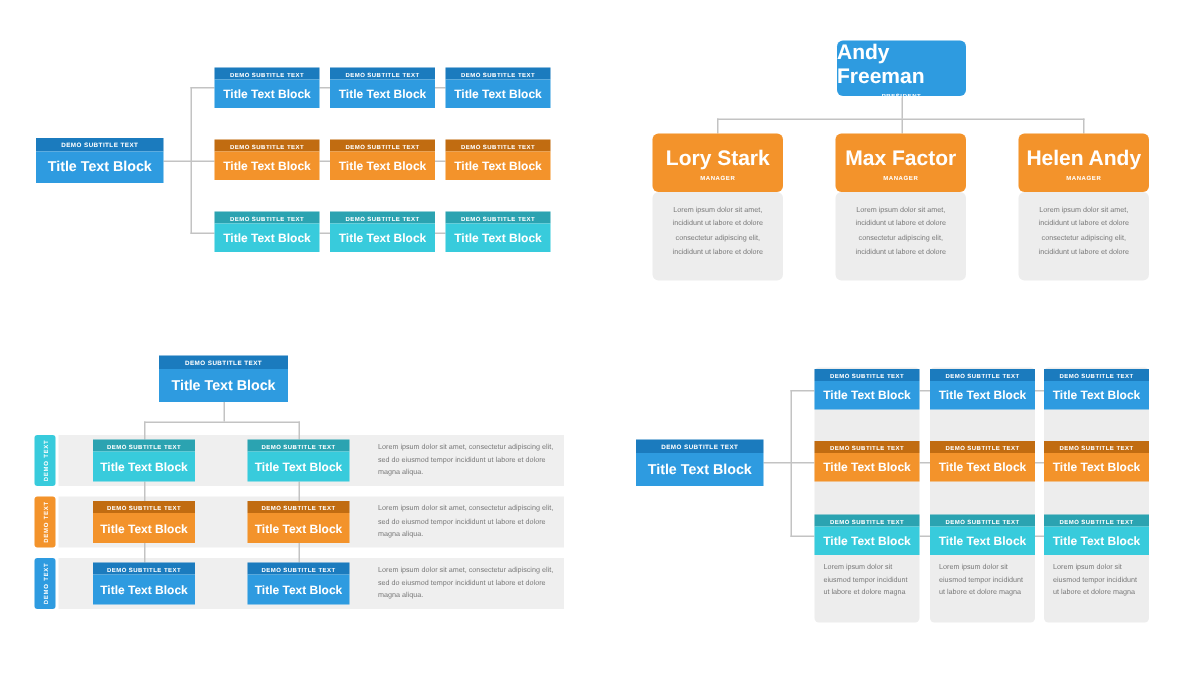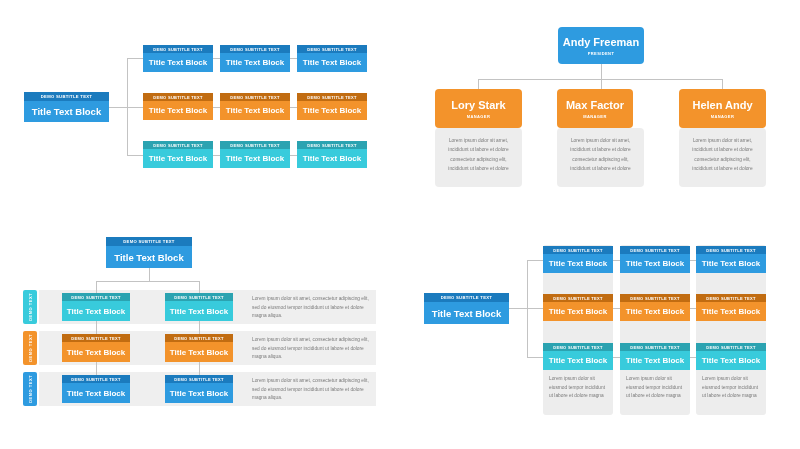--- a/index.html
+++ b/index.html
@@ -22,21 +22,21 @@
   .block.root .hd{height:9px;font-size:4.2px;}
   .block.root .bd{font-size:9.5px;}
   .c-blue .hd{background:#1b7bbe;} .c-blue .bd{background:#2e9be0;}
   .c-orange .hd{background:#c16c11;} .c-orange .bd{background:#f3932b;}
   .c-teal .hd{background:#2ba3b1;} .c-teal .bd{background:#38cbdc;}
   
   .person{
     position:absolute;border-radius:4px;display:flex;flex-direction:column;
     align-items:center;justify-content:center;gap:3px;color:#fff;z-index:3;
   }
-  .person .nm{font-size:11px;font-weight:700;}
+  .person .nm{font-size:14px;font-weight:700;}
   .person .rl{font-size:4px;font-weight:700;letter-spacing:.4px;}
   .p-blue{background:#2e9be0;} .p-orange{background:#f3932b;}
   .gcard{
     position:absolute;background:#ededed;border-radius:4px;z-index:2;
     color:#7a7a7a;font-size:4.8px;line-height:1.95;text-align:center;
     padding:8px 9px 0 9px;box-sizing:border-box;
   }
   
   .rowbg{position:absolute;background:#efefef;z-index:1;}
   .tab{
@@ -128,21 +128,21 @@
 
     <div class="person p-blue" style="left:558px;top:27px;width:86px;height:37px">
       <div class="nm">Andy Freeman</div>
       <div class="rl">PRESIDENT</div>
     </div>
 
     <div class="person p-orange" style="left:435px;top:89px;width:87px;height:39px">
       <div class="nm">Lory Stark</div>
       <div class="rl">MANAGER</div>
     </div>
-    <div class="person p-orange" style="left:557px;top:89px;width:76px;height:39px">
+    <div class="person p-orange" style="left:557px;top:89px;width:87px;height:39px">
       <div class="nm">Max Factor</div>
       <div class="rl">MANAGER</div>
     </div>
     <div class="person p-orange" style="left:679px;top:89px;width:87px;height:39px">
       <div class="nm">Helen Andy</div>
       <div class="rl">MANAGER</div>
     </div>
 
     <div class="gcard" style="left:435px;top:128px;width:87px;height:59px">Lorem ipsum dolor sit amet, incididunt ut labore et dolore consectetur adipiscing elit, incididunt ut labore et dolore</div>
     <div class="gcard" style="left:557px;top:128px;width:87px;height:59px">Lorem ipsum dolor sit amet, incididunt ut labore et dolore consectetur adipiscing elit, incididunt ut labore et dolore</div>

